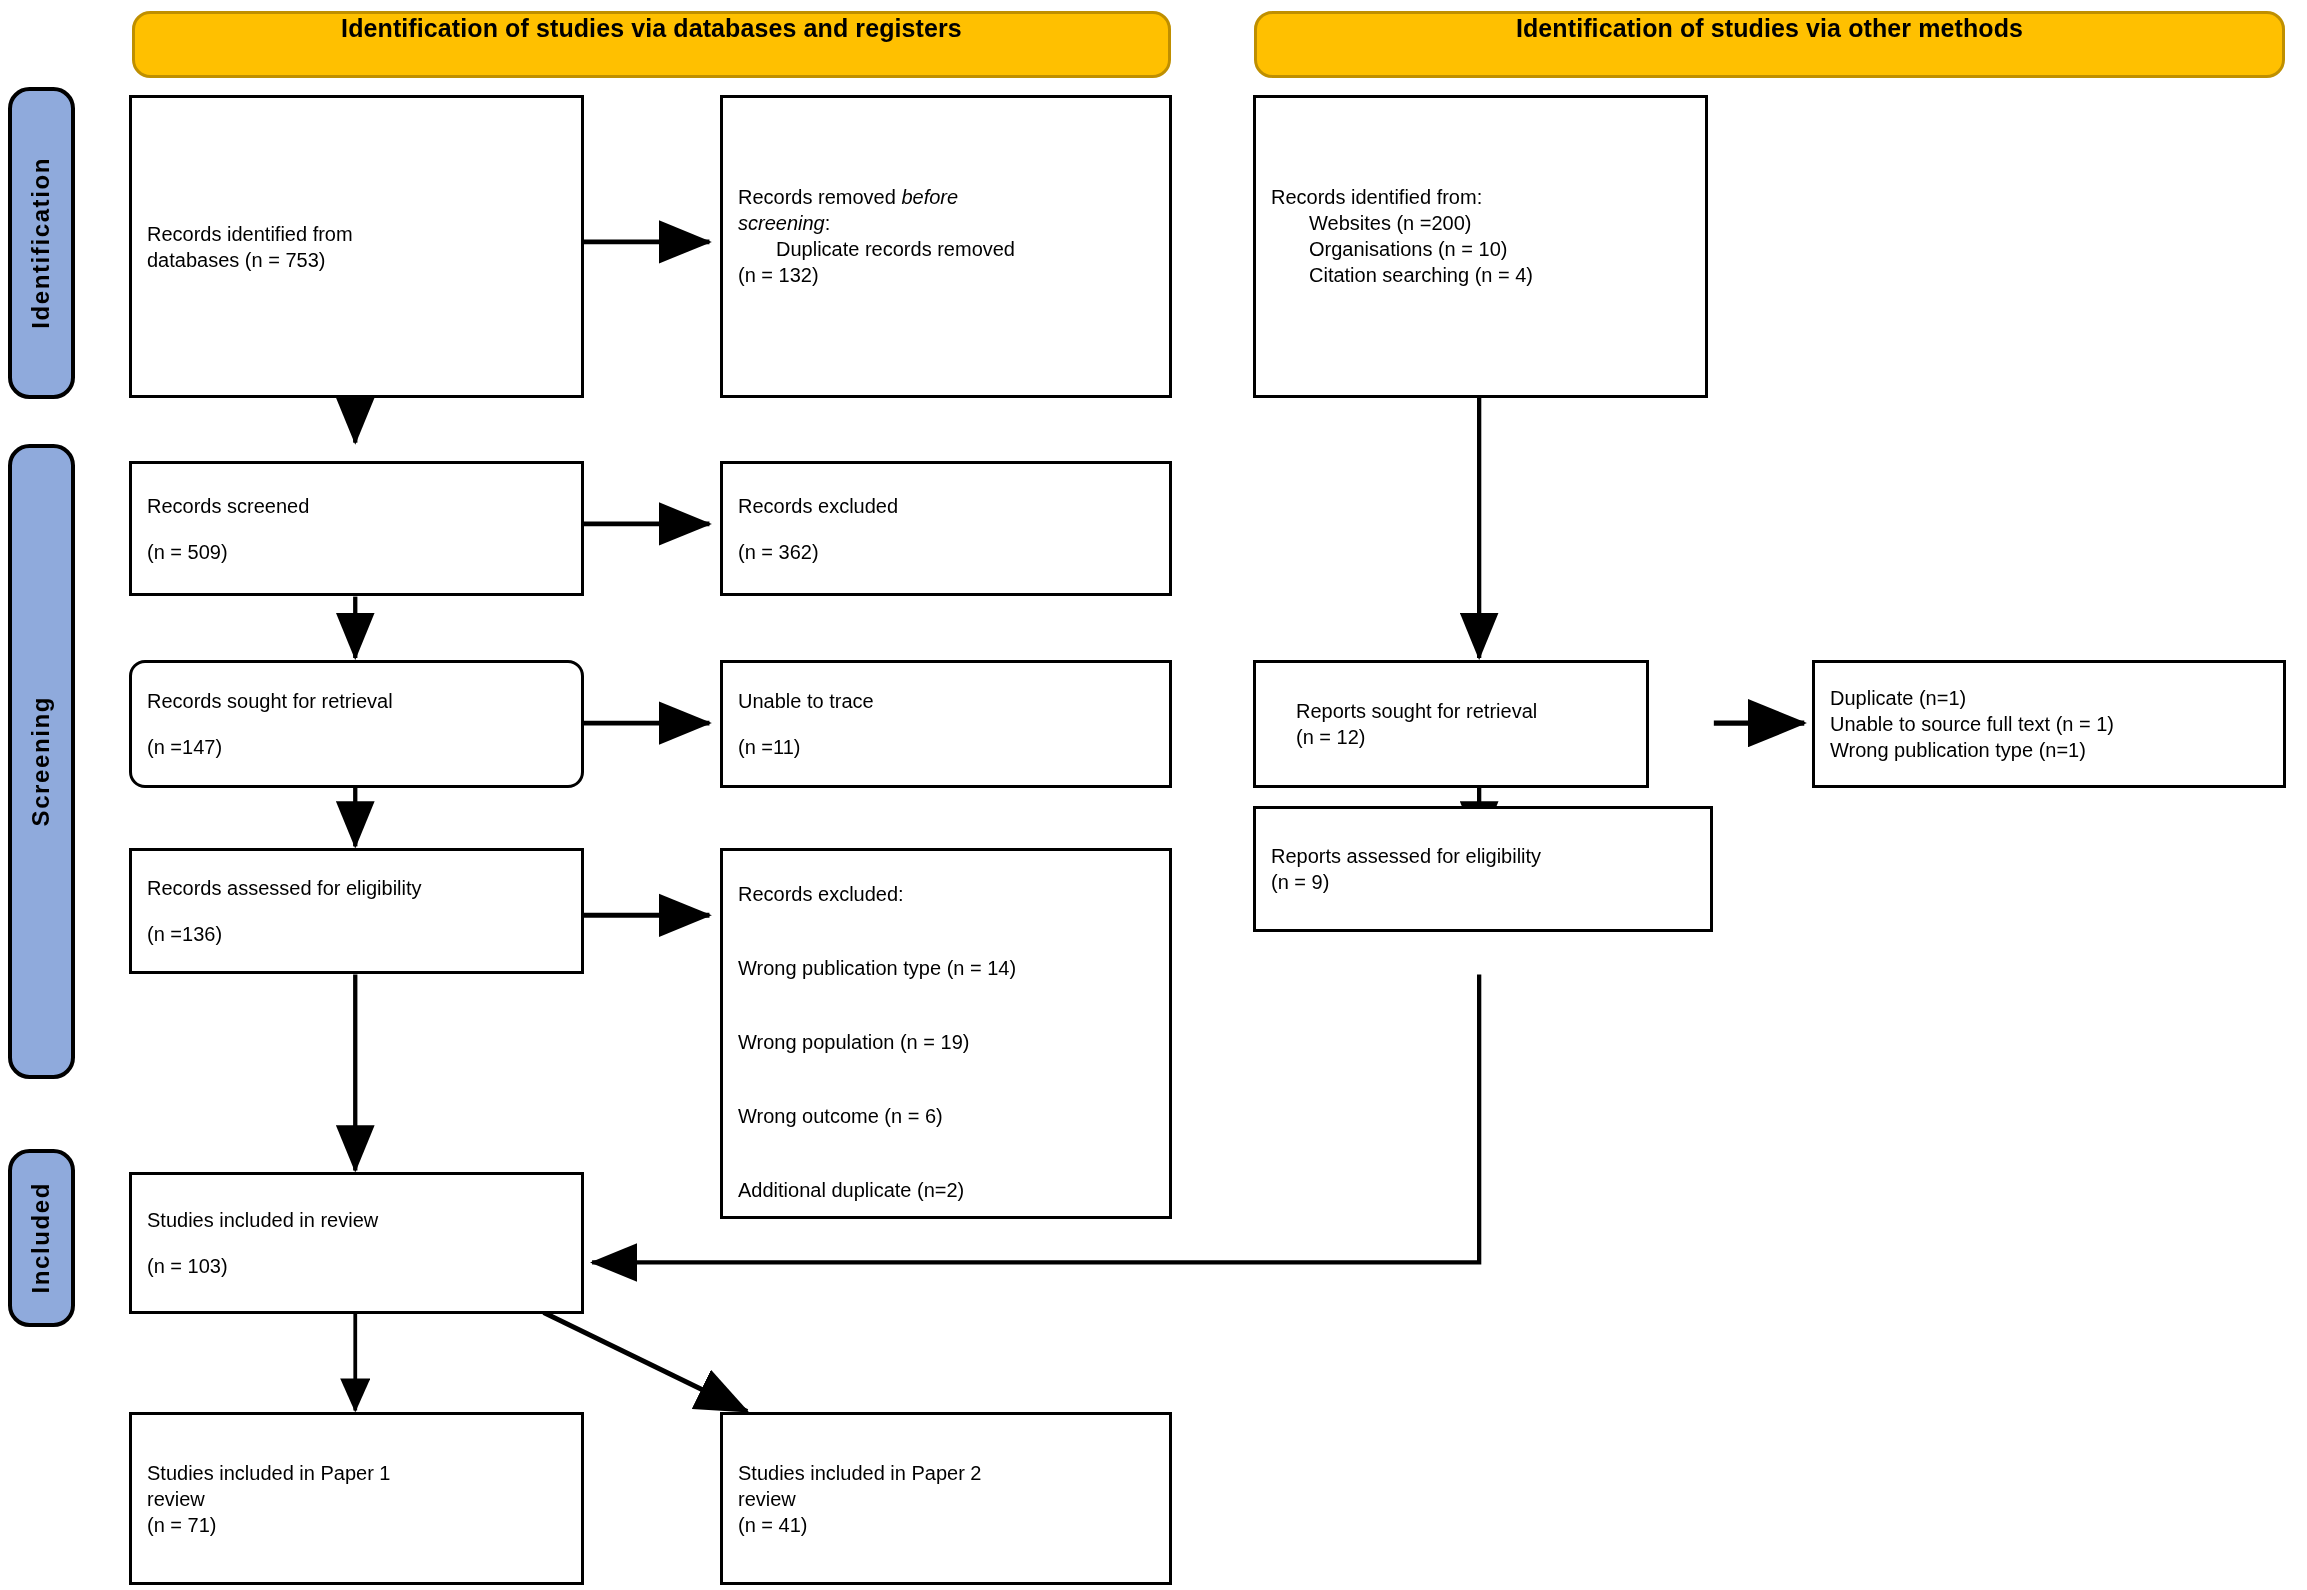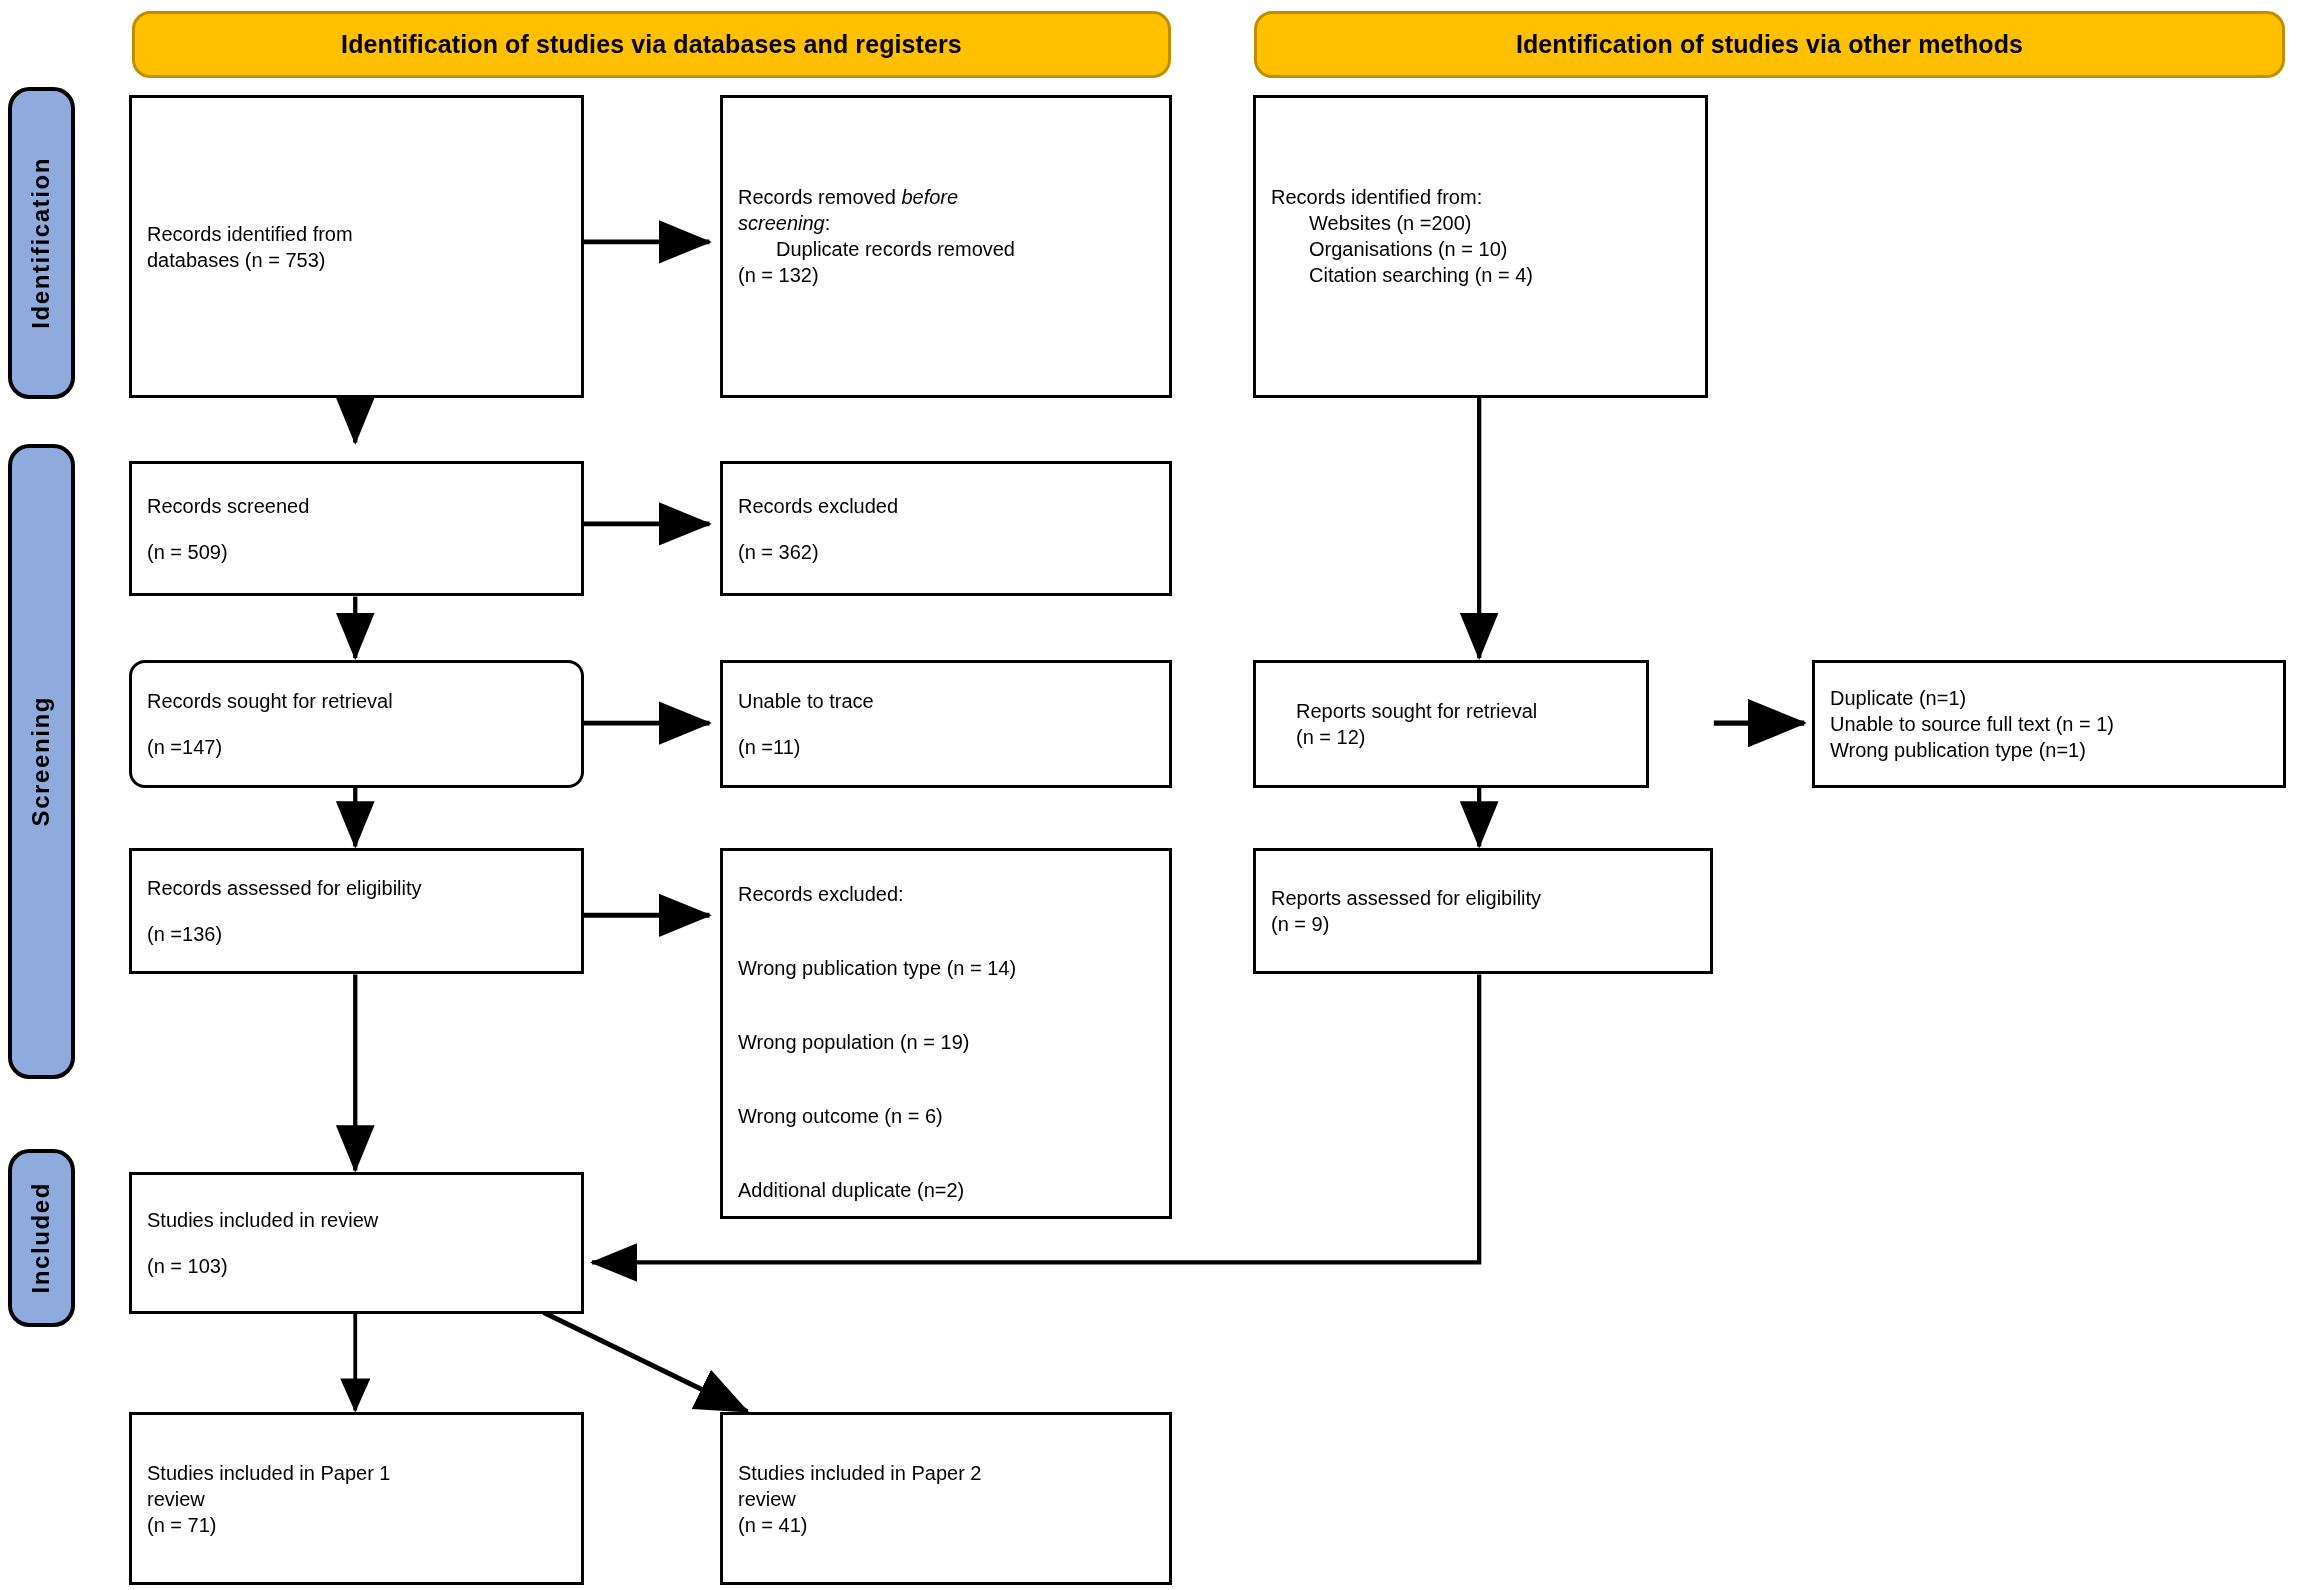--- a/index.html
+++ b/index.html
@@ -20,21 +20,21 @@
   }
 
   
   .banner {
     position: absolute;
     background: #FFC000;
     border: 3.8px solid #BF8F00;
     border-radius: 18.3px;
     box-sizing: border-box;
     display: flex;
-    align-items: center;
+    align-items: flex-start;
     justify-content: center;
     color: #000000;
     font-weight: bold;
     font-size: 25px;
     letter-spacing: 0.1px;
     text-align: center;
   }
 
   
   .stage-label {
@@ -208,21 +208,21 @@
   </div>
 
   <div class="node top-align" style="left:720px; top:848px; width:452px; height:371px; padding-top:30px;gap:28px;">
     <span class="ln">Records excluded:</span>
     <span class="ln gap">Wrong publication type (n = 14)</span>
     <span class="ln gap">Wrong population (n = 19)</span>
     <span class="ln gap">Wrong outcome (n = 6)</span>
     <span class="ln gap">Additional duplicate (n=2)</span>
   </div>
 
-  <div class="node" style="left:1253px; top:848px; width:460px; height:126px;">
+  <div class="node" style="left:1253px; top:806px; width:460px; height:126px;">
     <span class="ln">Reports assessed for eligibility</span>
     <span class="ln">(n = 9)</span>
   </div>
 
   <div class="node" style="left:129px; top:1172px; width:455px; height:142px;">
     <span class="ln">Studies included in review</span>
     <span class="ln gap">(n = 103)</span>
   </div>
 
   <div class="node" style="left:129px; top:1412px; width:455px; height:173px;">

